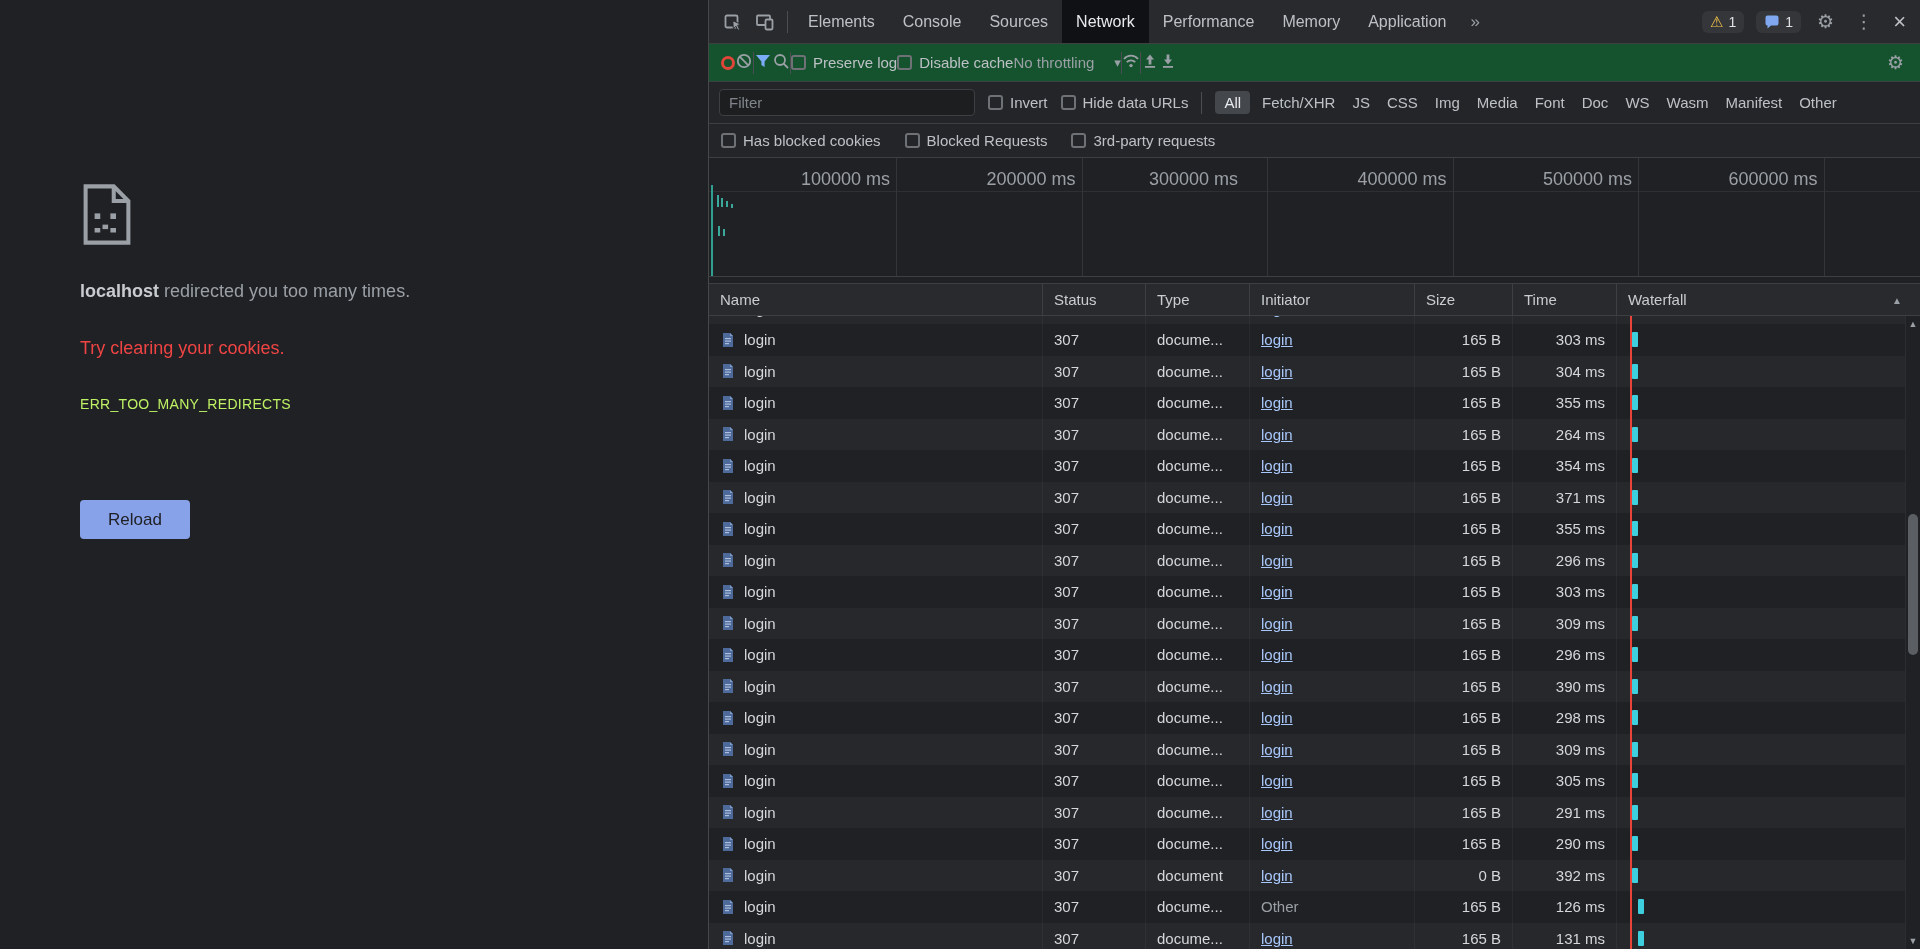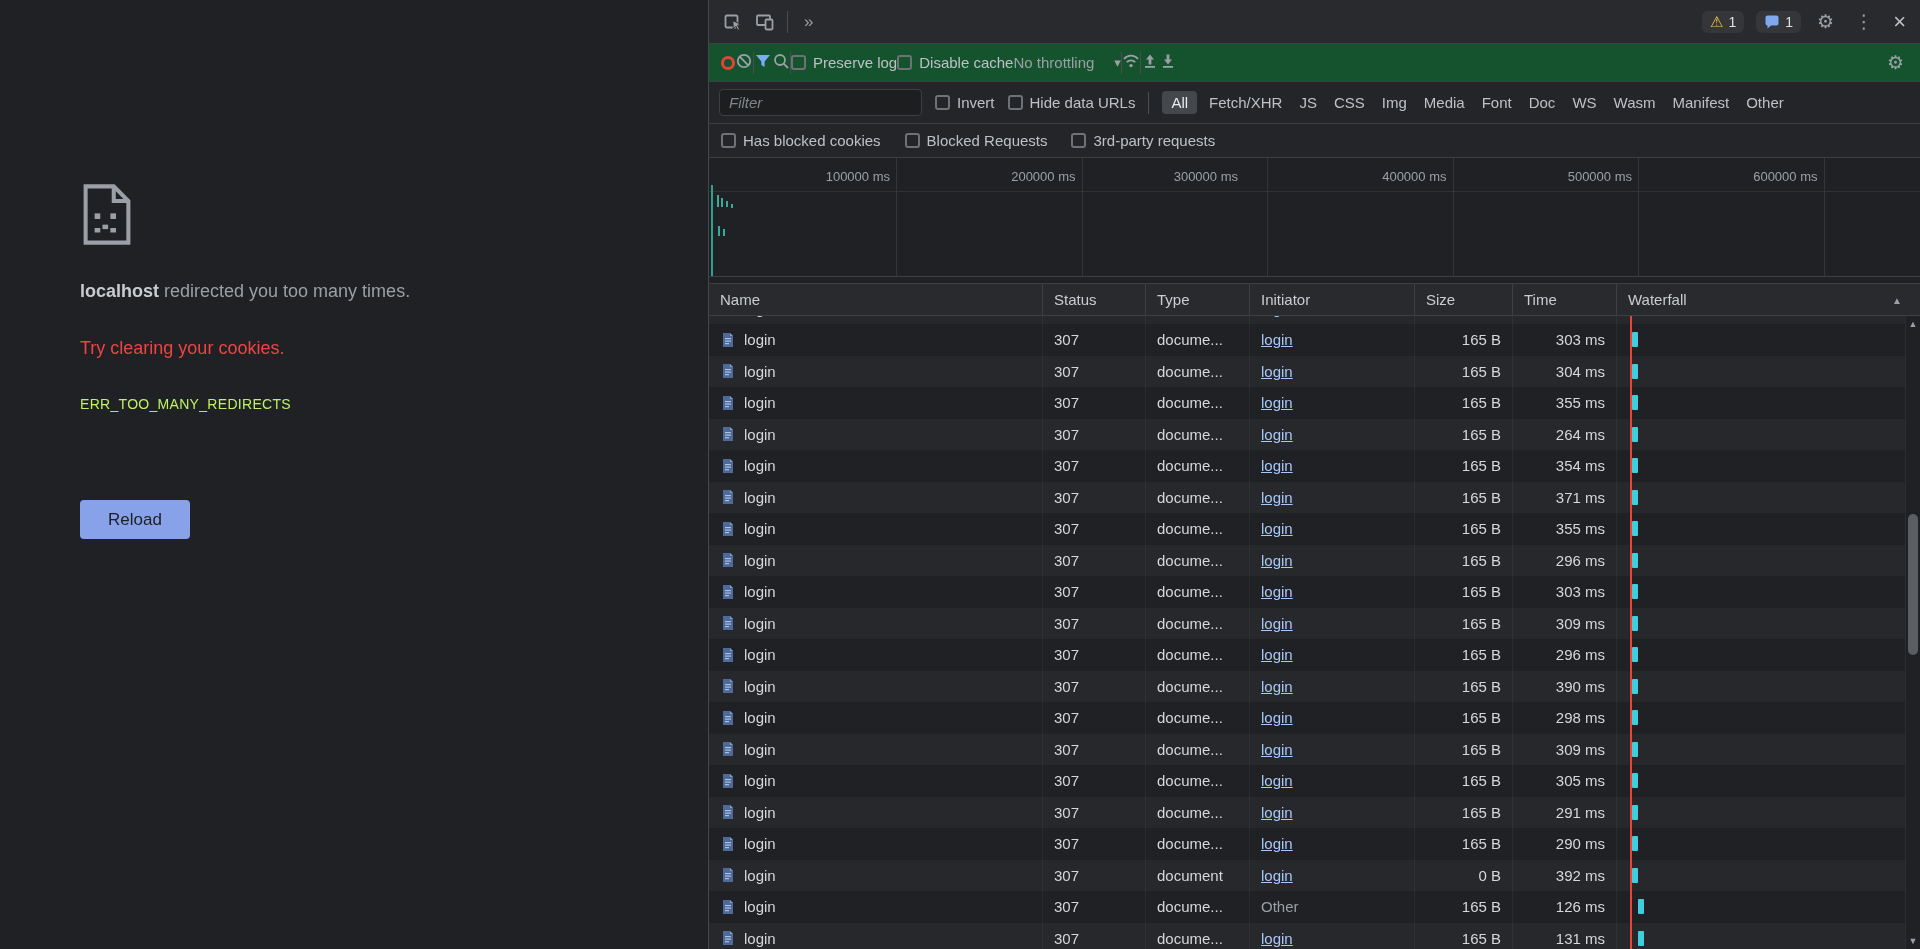--- a/index.html
+++ b/index.html
@@ -45,35 +45,35 @@
   .rec-dot { width:14px; height:14px; border-radius:50%; border:3px solid #e0453a; flex:none; cursor:pointer; }
   .check-group { display:flex; align-items:center; gap:7px; cursor:pointer; white-space:nowrap; }
   .cb { width:15px; height:15px; border:2px solid #6e7175; border-radius:3px; background:transparent; flex:none; }
   .throttle { display:flex; align-items:center; gap:20px; color:#9aa0a6; cursor:pointer; }
   .caret { font-size:13px; color:#9aa0a6; }
   .push-right { margin-left:auto; }
 
   
   .filterbar { height:42px; flex:none; background:#242528; border-bottom:1px solid #3c4043;
                display:flex; align-items:center; gap:13px; padding:0 10px; font-size:15px; color:#bdc1c6; overflow:hidden; }
-  .filter-input { width:203px; height:27px; background:#1d1e20; border:1px solid #3c4043; border-radius:4px;
-                  color:#bdc1c6; font-size:15px; font-family:inherit; padding:8px 9px; outline:none;font-style:italic; }
+  .filter-input { width:256px; height:27px; background:#1d1e20; border:1px solid #3c4043; border-radius:4px;
+                  color:#bdc1c6; font-size:15px; font-family:inherit; padding:8px 9px; outline:none; }
   .filter-input::placeholder { color:#80868b; }
   .chips { display:flex; align-items:center; gap:7px; }
   .chip { padding:3px 5px; color:#bdc1c6; cursor:pointer; white-space:nowrap; }
   .chip.active { background:#44474c; color:#e8eaed; border-radius:4px; padding:3px 9px; }
 
   
   .checkrow { height:34px; flex:none; background:#242528; border-bottom:1px solid #3c4043;
               display:flex; align-items:center; gap:24px; padding:0 12px; font-size:15px; color:#bdc1c6; }
 
   
   .overview { height:119px; flex:none; position:relative; background:#202124; border-bottom:1px solid #3c4043; overflow:hidden; }
   .ov-line { position:absolute; top:0; bottom:0; width:1px; background:#33353a; }
-  .ov-label { position:absolute; top:11px; width:144px; text-align:right; font-size:13px; color:#9aa0a6; }
+  .ov-label { position:absolute; top:11px; width:144px; text-align:right; font-size:18px; color:#9aa0a6; }
   .ov-hline { position:absolute; top:33px; left:0; right:0; height:1px; background:#2e3034; }
   .ov-start { position:absolute; left:2px; top:27px; bottom:0; width:2px; background:#2f9f92; }
   .ov-mark { position:absolute; width:2px; background:#3aa99b; }
 
   .grid-gap { height:6px; flex:none; background:#202124; }
 
   
   .grid-header { height:33px; flex:none; display:flex; background:#292a2d;
                  border-top:1px solid #3c4043; border-bottom:1px solid #3c4043;
                  font-size:15px; color:#c9ccd0; position:relative; }
@@ -135,20 +135,29 @@
           <path d="M9.8 8.8 L18 12.2 L14.6 13.3 L16.6 17.4 L14.8 18.3 L12.9 14.3 L10.3 16.9 Z" fill="#9aa0a6" stroke="#292a2d" stroke-width="1"></path>
         </svg>
       </span>
       <span class="tb-ico">
         <svg width="20" height="20" viewBox="0 0 20 20">
           <rect x="2" y="3.5" width="13" height="9.5" rx="1" fill="none" stroke="#9aa0a6" stroke-width="1.8"></rect>
           <rect x="10.5" y="7.5" width="7" height="10" rx="1.2" fill="#292a2d" stroke="#9aa0a6" stroke-width="1.8"></rect>
         </svg>
       </span>
       <div class="vdiv"></div>
+      <div class="tabs" id="tabs">
+          <div class="tab">Elements</div>
+          <div class="tab">Console</div>
+          <div class="tab">Sources</div>
+          <div class="tab active">Network</div>
+          <div class="tab">Performance</div>
+          <div class="tab">Memory</div>
+          <div class="tab">Application</div>
+        </div>
       <div class="tab more">»</div>
       <div class="tab-right">
         <span class="badge">
           <span class="warn-glyph">⚠</span>
           <span>1</span>
         </span>
         <span class="badge">
           <svg width="16" height="14" viewBox="0 0 16 14">
             <path d="M1.5 2.5 a2 2 0 0 1 2 -2 h9 a2 2 0 0 1 2 2 v6 a2 2 0 0 1 -2 2 H7 l-3.5 3 v-3 H3.5 a2 2 0 0 1 -2 -2 z" fill="#7fa8f0"></path>
           </svg>

